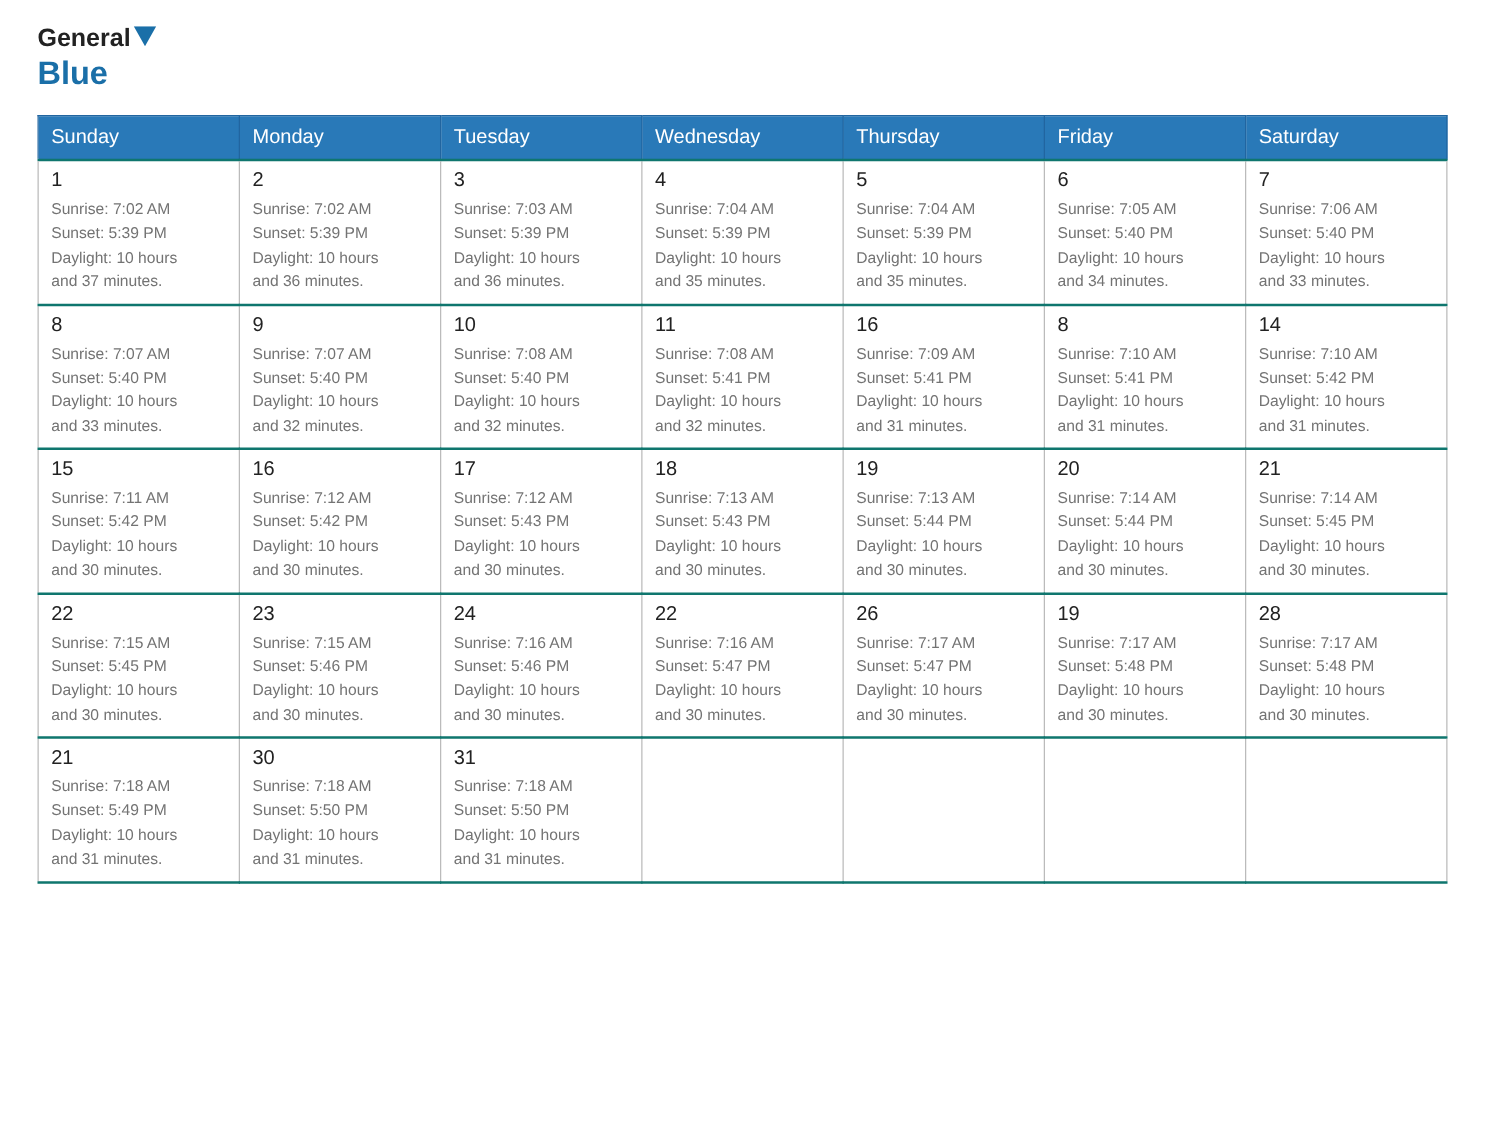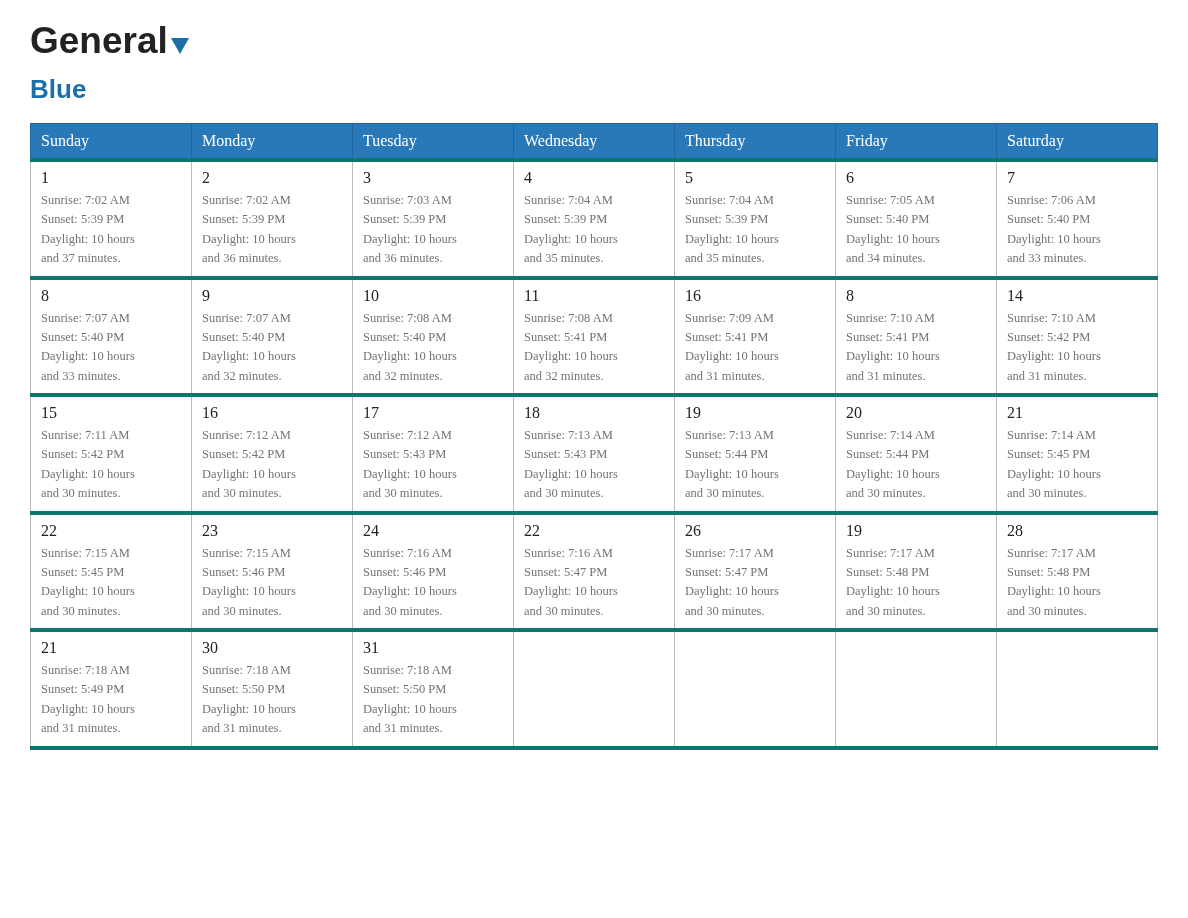--- a/index.html
+++ b/index.html
@@ -51,22 +51,21 @@
       border: 1px solid #2165a0;
     }
     .calendar td {
       vertical-align: top;
       border: 1px solid #bbb;
       padding: 7px 10px;
       width: calc(100% / 7);
       min-height: 110px;
     }
     .calendar tr {
-      border-bottom: 4px solid #0f766e;
-      font-family: Liberation Serif, serif;
+      border-bottom: 2px solid #0f766e;
     }
     .day-number {
       font-size: 16px;
       font-weight: normal;
       margin-bottom: 4px;
       display: block;
     }
     .day-info {
       font-size: 12.5px;
       color: #737373;
@@ -75,27 +74,27 @@
     .empty-cell {
       background: #fff;
     }
   </style>
 </head>
 <body>
 
 <div class="header">
   <div class="logo">
     <div>
-      <span style="font-size:37px;font-weight:bold;color:#222;">General</span><span style="display:inline-block;margin-left:3px;vertical-align:middle;">
+      <span style="font-size:20px;font-weight:bold;color:#222;">General</span><span style="display:inline-block;margin-left:3px;vertical-align:middle;">
         <svg width="18" height="16" viewBox="0 0 18 16" style="display:inline-block;vertical-align:middle;margin-top:-8px;">
           <polygon points="0,0 18,0 9,16" fill="#1a6fa8"></polygon>
         </svg>
       </span>
     </div>
-    <div style="font-size:26px;font-weight:bold;color:#1a6fa8;margin-top:12px;">Blue</div>
+    <div style="font-size:26px;font-weight:bold;color:#1a6fa8;margin-top:0px;">Blue</div>
   </div>
   <div class="title-block">
     <div class="month-title"></div>
     <div class="location-title"></div>
   </div>
 </div>
 
 <table class="calendar">
   <thead>
     <tr>

